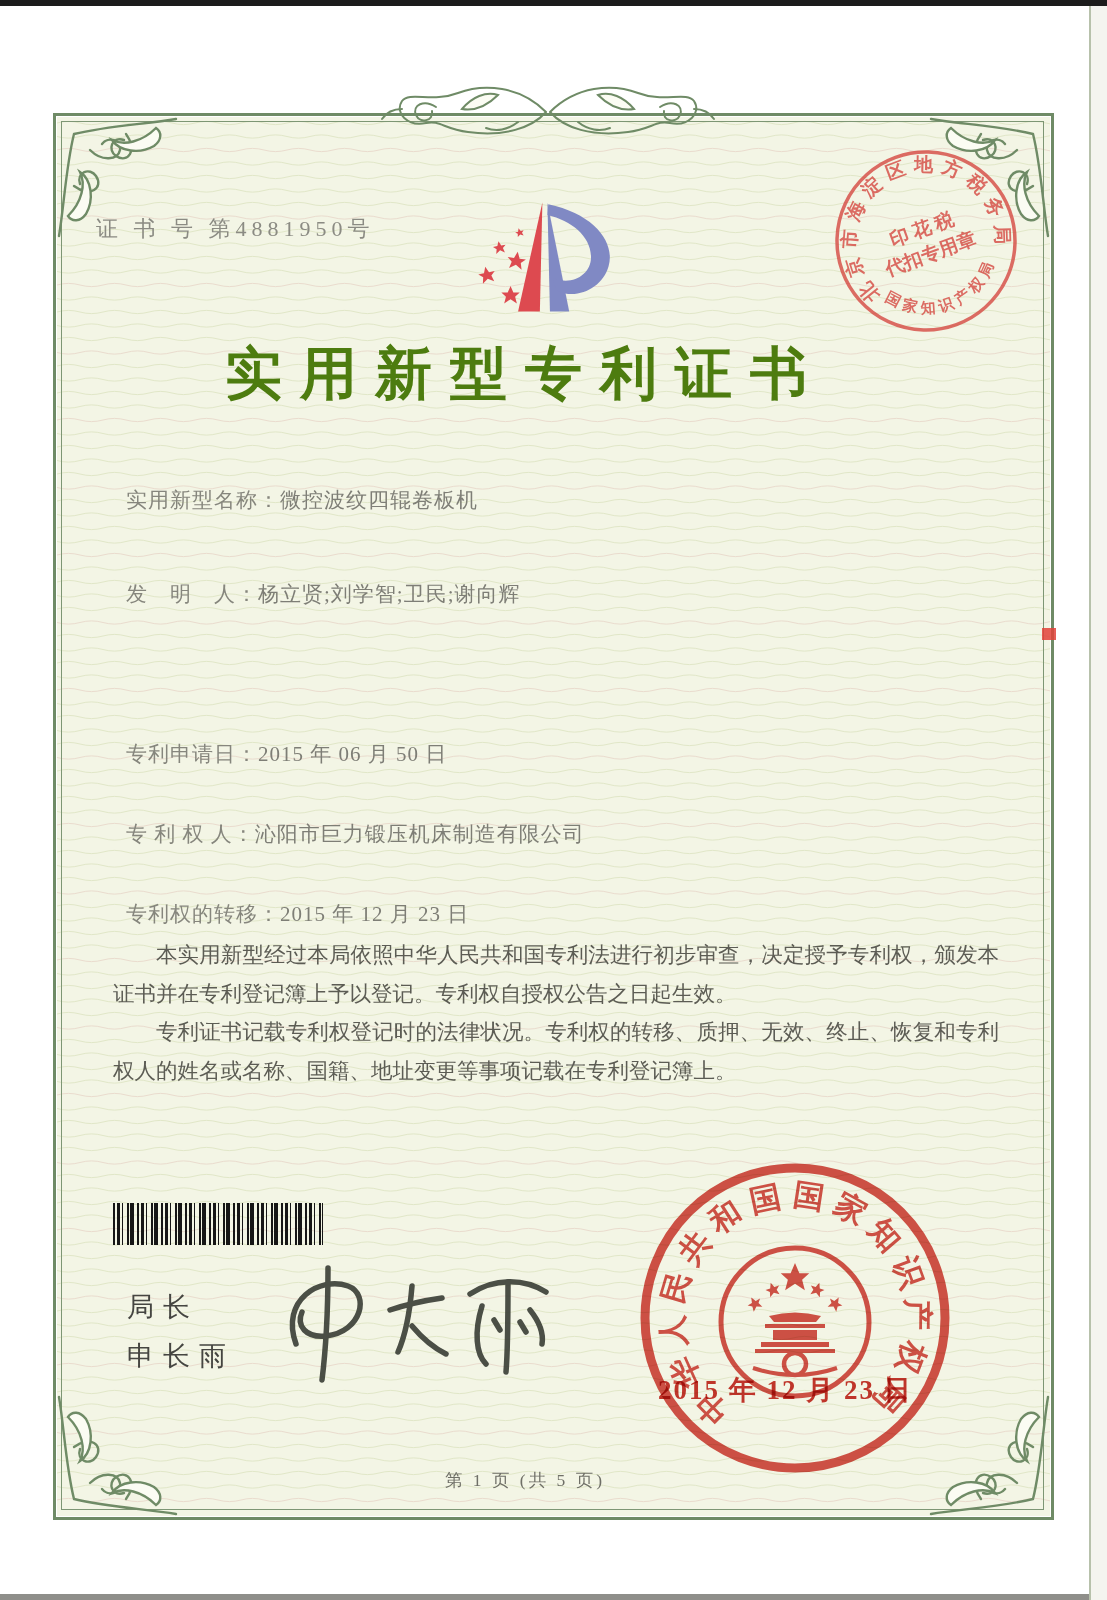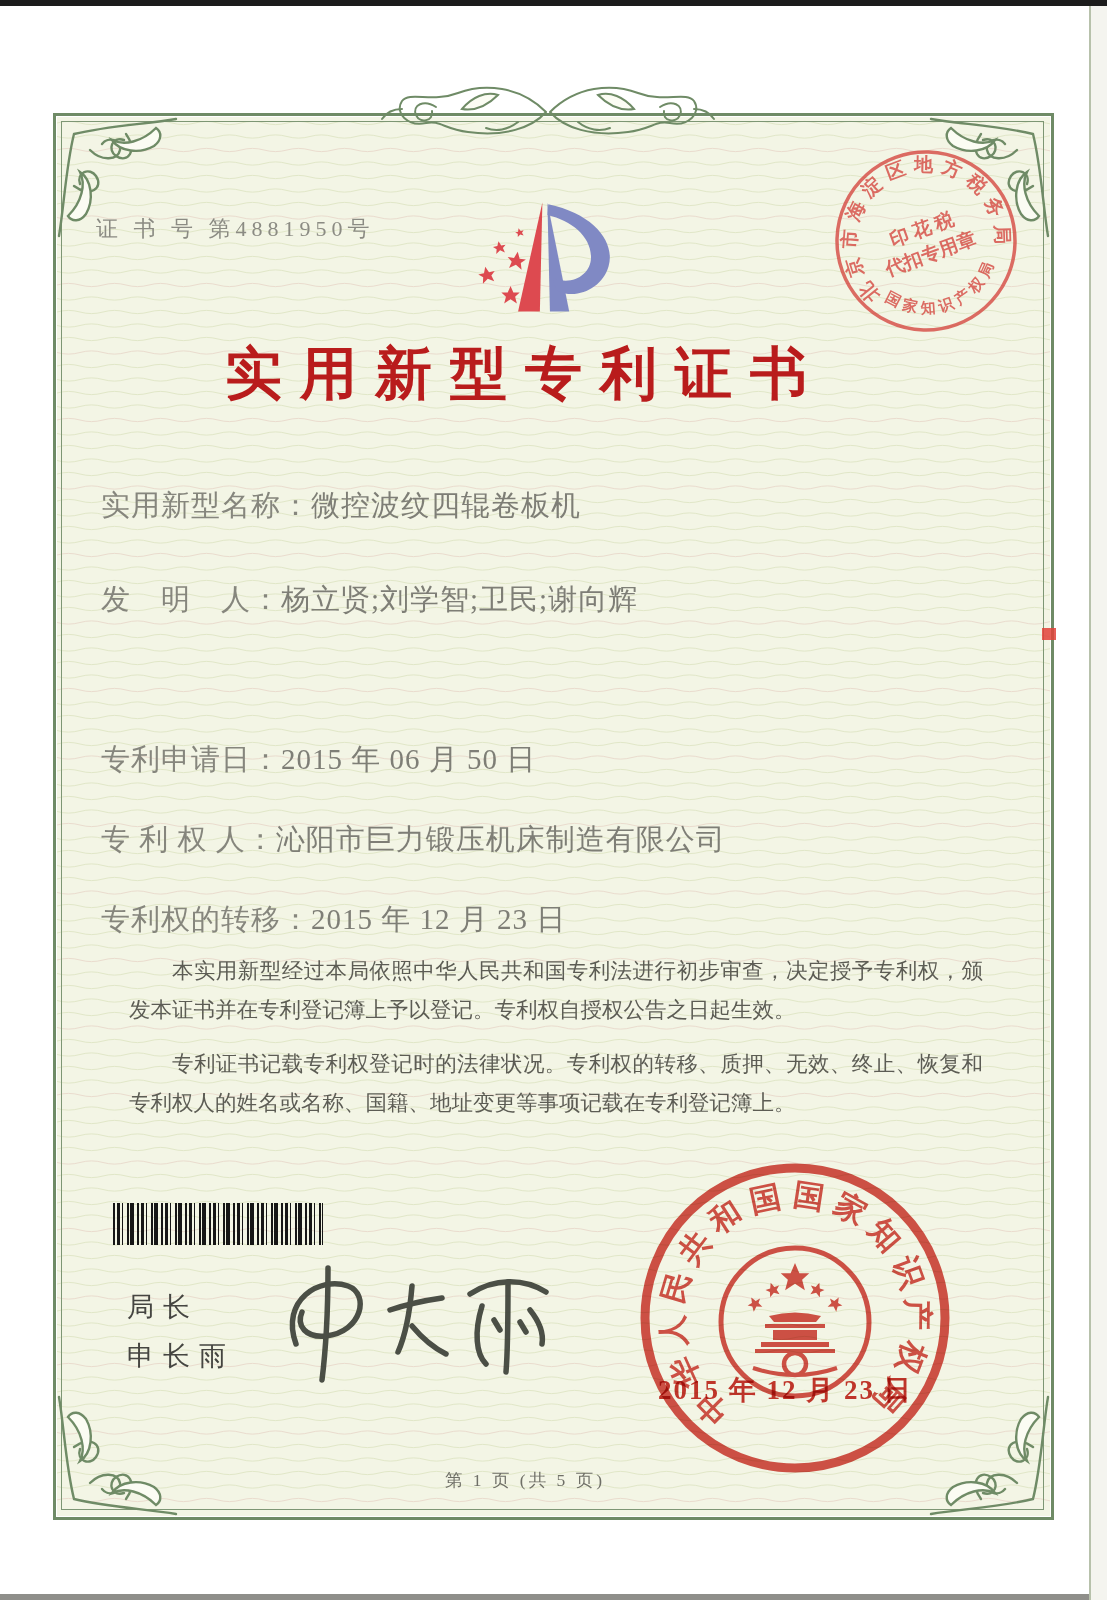--- a/index.html
+++ b/index.html
@@ -13,27 +13,27 @@
   .edge-right{left:1089px;top:6px;width:18px;height:1594px;background:#f4f4ef;border-left:2px solid #b7c1ab;}
 
   
   .guilloche-wrap{left:57px;top:117px;width:993px;height:1399px;background:#f3f5e5;}
   .frame-outer{left:53px;top:113px;width:995px;height:1401px;border:3px solid #6f8b66;}
   .frame-inner{left:61px;top:121px;width:981px;height:1387px;border:1px solid #7d9674;}
   .corner{width:130px;height:130px;}
 
   .cert-no{left:96px;top:186px;font-size:22px;letter-spacing:5px;color:#8b8b83;margin-top:28px;}
   .cert-title{left:0;top:336px;width:1050px;text-align:center;font-size:57px;font-weight:bold;
-              letter-spacing:18px;color:#b91c1c;}
-
-  .field{left:101px;width:900px;font-size:29px;color:#7e7e76;letter-spacing:1px;white-space:nowrap;}
+              letter-spacing:18px;color:#4d7c0f;}
+
+  .field{left:126px;width:900px;font-size:21px;color:#7e7e76;letter-spacing:1px;white-space:nowrap;}
   .field .lab{color:#86867d;}
   .paras{left:113px;top:936px;width:886px;font-size:21.5px;line-height:38.5px;color:#5c5c54;
          text-align:justify;}
-  .paras p{margin:16px;text-indent:2em;}
+  .paras p{margin:0;text-indent:2em;}
 
   .barcode{left:113px;top:1203px;width:210px;height:42px;
     background:repeating-linear-gradient(90deg,
       #161616 0 2px,transparent 2px 4px,
       #161616 4px 7px,transparent 7px 9px,
       #161616 9px 10px,transparent 10px 14px,
       #161616 14px 16px,transparent 16px 17px,
       #161616 17px 21px,transparent 21px 24px);}
 
   .official{left:127px;font-family:"Liberation Sans",sans-serif;font-size:27px;font-weight:400;

